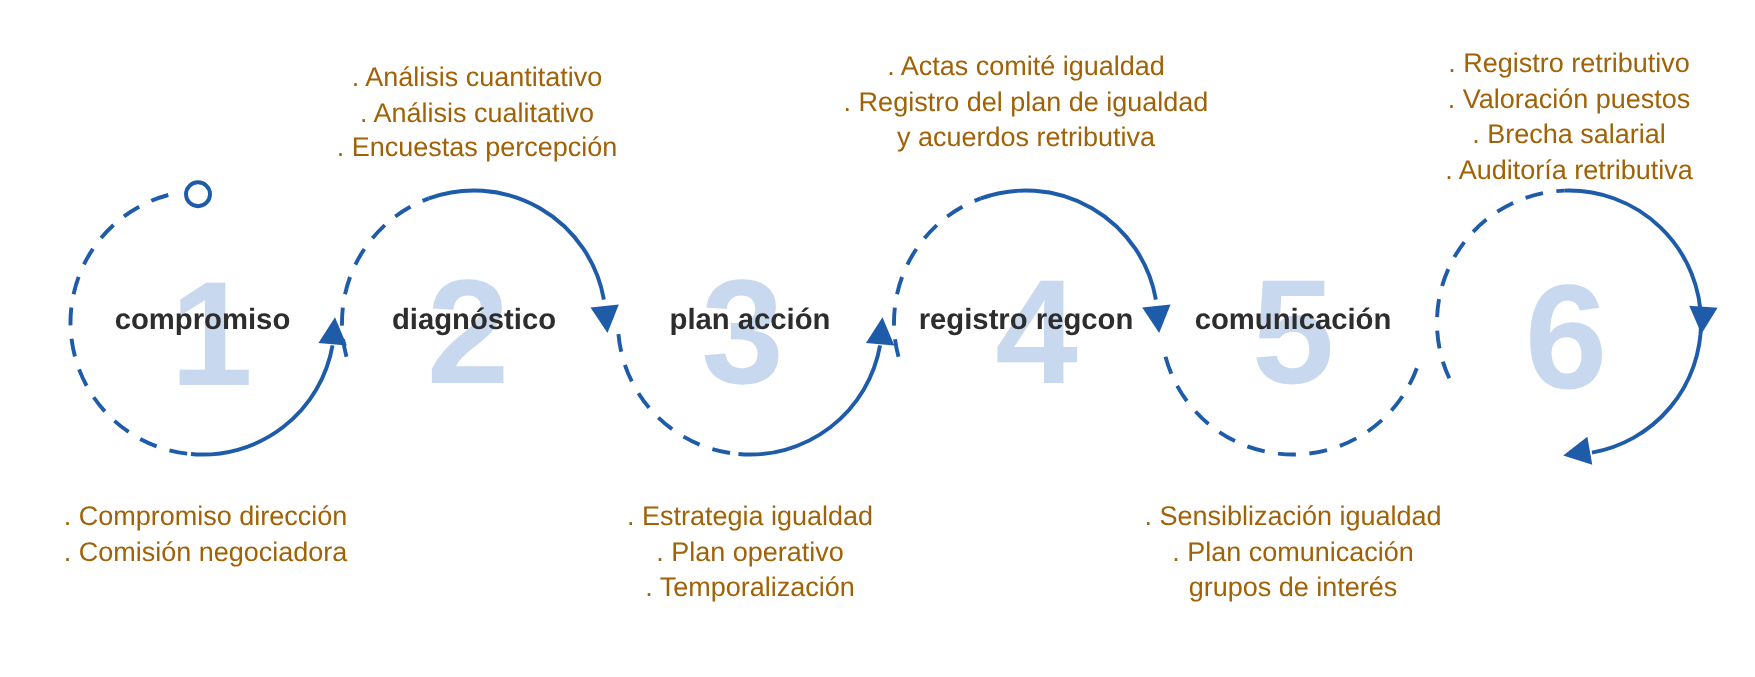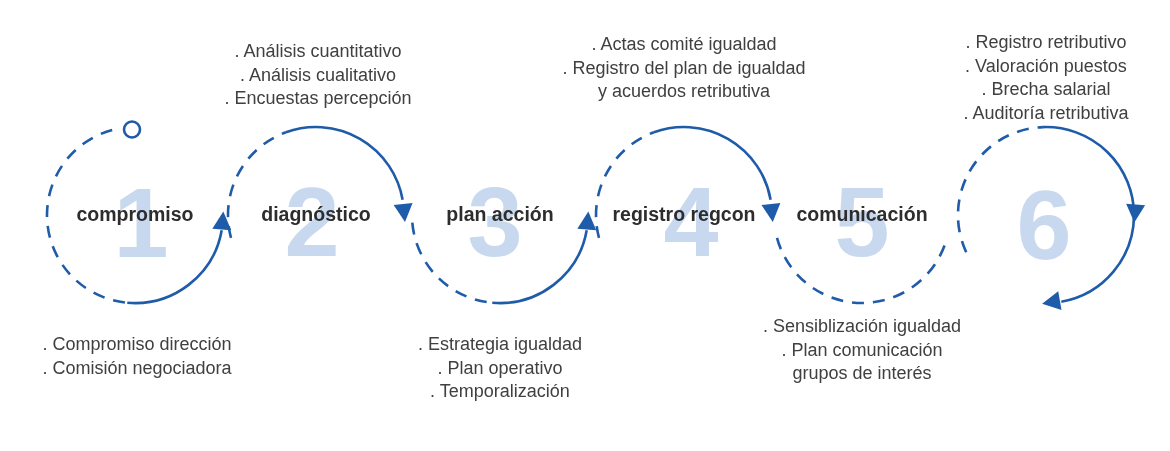--- a/index.html
+++ b/index.html
@@ -14,21 +14,21 @@
     letter-spacing:-2px; white-space:nowrap;
   }
   .steplabel {
     position:absolute; z-index:2; transform:translate(-50%,-50%);
     font-size:19.5px; font-weight:bold; color:#2d2d2d; white-space:nowrap;
     text-align:left; line-height:21px;
   }
   .asterisk { color:#1e5ba8; font-weight:bold; position:relative; top:-5px; margin-left:1px; }
   .notes {
     position:absolute; z-index:2; transform:translateX(-50%);
-    font-size:18px; color:#404040; text-align:center; line-height:23.5px;
+    font-size:18px; color:#a16207; text-align:center; line-height:23.5px;
     white-space:nowrap;
   }
 </style>
 </head>
 <body>
 
 <div class="stage">
 
   <div class="bignum" style="left:140px; top:222px;">1</div>
   <div class="bignum" style="left:311px; top:221px;">2</div>
@@ -95,19 +95,19 @@
 
   <div class="notes" style="left:137px; top:333px;">
     <div>. Compromiso dirección</div>
     <div>. Comisión negociadora</div>
   </div>
   <div class="notes" style="left:500px; top:333px;">
     <div>. Estrategia igualdad</div>
     <div>. Plan operativo</div>
     <div>. Temporalización</div>
   </div>
-  <div class="notes" style="left:862px; top:315px;">
+  <div class="notes" style="left:862px; top:333px;">
     <div>. Sensiblización igualdad</div>
     <div>. Plan comunicación</div>
     <div>grupos de interés</div>
   </div>
 
 </div>
 
 </body></html>

